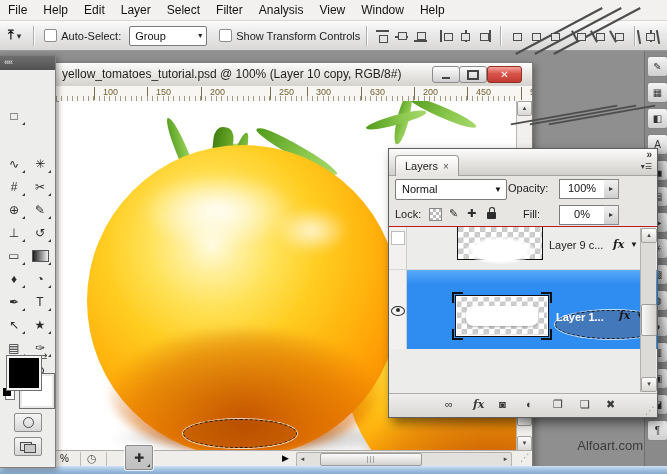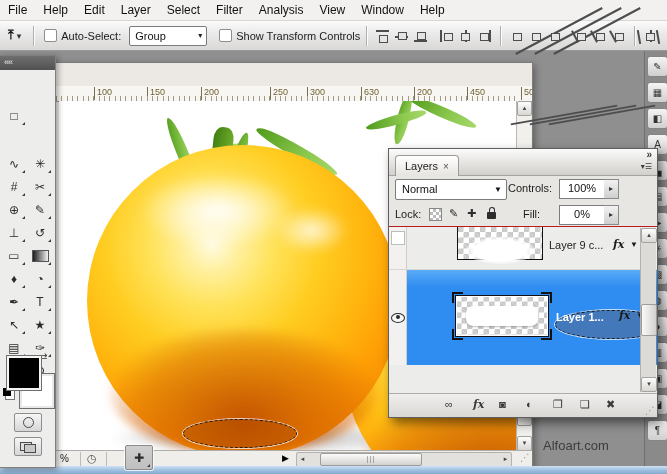--- a/index.html
+++ b/index.html
@@ -34,21 +34,21 @@
   .titlebar{position:absolute;left:0;top:0;right:0;height:23px;background:linear-gradient(#fcfcfc,#e8e7e3 50%,#d5d3cd);border-bottom:1px solid #b6b4ae;}
   .title{position:absolute;left:6px;top:4px;font-size:12px;color:#1f1f1f;white-space:nowrap;}
   .wbtn{position:absolute;top:3px;height:15px;border:1px solid #8c8c8c;border-radius:3px;background:linear-gradient(#fdfdfd,#cfcfcf);display:flex;align-items:center;justify-content:center;}
   .wbtn.minb{right:72px;width:26px}.wbtn.maxb{right:45px;width:26px}
   .wbtn.closeb{right:10px;width:33px;background:linear-gradient(#f4a29a,#d9534a 45%,#c23b32);border-color:#8e2f28;color:#fff;font-size:10px;font-weight:bold;}
   .minbar{width:8px;height:2px;background:#444;margin-top:6px;}
   .maxbox{width:8px;height:6px;border:2px solid #444;}
   .ruler{position:absolute;left:0;top:23px;right:0;height:15px;background:#f7f6f2;border-bottom:1px solid #9b9b9b;overflow:hidden;}
   .ruler::after{content:"";position:absolute;left:0;right:14px;bottom:0;height:5px;
       background:repeating-linear-gradient(90deg,#a29a84 0 1px,transparent 1px 5.33px);}
-  .rn{position:absolute;top:1px;height:13px;font-size:9px;color:#6e5f2f;padding-left:2px;border-left:1px solid #6e6least;}
+  .rn{position:absolute;top:1px;height:13px;font-size:9px;color:#6e5f2f;padding-left:8px;border-left:1px solid #6e6least;}
   .rn{border-left:1px solid #77704f;}
   .rn:nth-of-type(1){left:38px}.rn:nth-of-type(2){left:91px}.rn:nth-of-type(3){left:145px}
   .rn:nth-of-type(4){left:214px}.rn:nth-of-type(5){left:251px}.rn:nth-of-type(6){left:305px}
   .rn:nth-of-type(7){left:358px}.rn:nth-of-type(8){left:411px}.rn:nth-of-type(9){left:465px}
   .canvas{position:absolute;left:3px;top:38px;width:458px;height:350px;background:#fff;overflow:hidden;}
   
   .shadow1{position:absolute;left:55px;top:322px;width:300px;height:30px;border-radius:50%;
       background:radial-gradient(ellipse,rgba(110,110,110,.55),rgba(150,150,150,.25) 55%,transparent 75%);filter:blur(5px);}
   .shadow2{position:absolute;left:295px;top:318px;width:230px;height:42px;border-radius:50%;
       background:radial-gradient(ellipse,rgba(120,120,120,.5),transparent 72%);filter:blur(6px);}
@@ -136,21 +136,21 @@
   .lp-row2{position:absolute;left:0;top:53px;right:0;height:24px;border-bottom:4px solid #b91c1c;}
   .lockic{position:absolute;top:5px;font-size:11px;color:#2e2e2e;}
   .lock-checker{position:absolute;top:6px;width:11px;height:11px;border:1px solid #888;
       background-image:linear-gradient(45deg,#bbb 25%,transparent 25%,transparent 75%,#bbb 75%),linear-gradient(45deg,#bbb 25%,transparent 25%,transparent 75%,#bbb 75%);
       background-size:6px 6px;background-position:0 0,3px 3px;background-color:#fff;}
   .padlock{position:absolute;top:10px;width:9px;height:7px;background:#2d2d2d;border-radius:1px;}
   .padlock::before{content:"";position:absolute;left:1.5px;top:-5px;width:4px;height:5px;border:1.5px solid #2d2d2d;border-bottom:none;border-radius:4px 4px 0 0;}
   .lp-list{position:absolute;left:0;top:78px;right:0;height:166px;background:#ececeb;overflow:hidden;}
   .lrow{position:absolute;left:0;right:0;}
   .lrow.r1{top:0;height:42px;background:#ececeb;border-bottom:1px solid #d8d7d4;}
-  .lrow.r2{top:43px;height:95px;background:linear-gradient(#5aabf7,#2f8cf0 18%,#2f8cf0);}
+  .lrow.r2{top:43px;height:79px;background:linear-gradient(#5aabf7,#2f8cf0 18%,#2f8cf0);}
   .eyecell{position:absolute;left:0;top:0;bottom:0;width:17px;background:#f2f1ef;border-right:1px solid #cfcecb;}
   .eyebox{position:absolute;left:2px;top:4px;width:12px;height:12px;background:#fff;border:1px solid #bdbdbd;}
   .eye{position:absolute;left:2px;top:45%;width:12px;height:8px;border:1px solid #2c2c2c;border-radius:50%;background:#f6f6f6;}
   .eye::after{content:"";position:absolute;left:3.5px;top:1.5px;width:4px;height:4px;background:#2c2c2c;border-radius:50%;}
   .thumb{position:absolute;background-color:#fff;border:1px solid #111;
       background-image:linear-gradient(45deg,#c9c9c9 25%,transparent 25%,transparent 75%,#c9c9c9 75%),linear-gradient(45deg,#c9c9c9 25%,transparent 25%,transparent 75%,#c9c9c9 75%);
       background-size:11px 11px;background-position:0 0,5.5px 5.5px;}
   .t1{left:68px;top:-7px;width:84px;height:38px;}
   .t1 .blob{position:absolute;left:9%;top:42%;width:82%;height:70%;background:radial-gradient(ellipse,#ffffff 55%,rgba(255,255,255,0) 78%);border-radius:50%;}
   .t2{left:66px;top:25px;width:92px;height:40px;box-shadow:0 0 0 1px #fff inset;}
@@ -165,21 +165,21 @@
   .lfx{position:absolute;font-family:"DejaVu Serif","Liberation Serif",serif;font-style:italic;font-weight:bold;font-size:11px;color:#1b1b1b;}
   .lcaret{position:absolute;font-size:8px;color:#1b1b1b;}
   .lp-scroll{position:absolute;right:1px;top:79px;width:15px;height:164px;background:#dcdbd8;border-left:1px solid #b3b2ae;}
   .lp-scroll .sbtn{width:14px;}
   .lpthumb{position:absolute;left:0;top:76px;width:14px;height:30px;background:linear-gradient(90deg,#fafafa,#d2d1cd);border:1px solid #9d9c98;border-radius:2px;}
   .lp-foot{position:absolute;left:0;bottom:0;right:0;height:23px;background:linear-gradient(#efeeec,#d9d8d5);border-top:1px solid #aeada9;}
   .fic{position:absolute;top:4px;font-size:11px;color:#3a3a3a;}
   .fic.fx{font-family:"DejaVu Serif","Liberation Serif",serif;font-style:italic;font-weight:bold;}
   .lp-grip{position:absolute;right:2px;bottom:1px;font-size:10px;color:#97969;color:#979692;}
   
-  .watermark{position:absolute;left:543px;top:438px;width:100px;font-size:13px;color:#3d3d3d;z-index:15;}
+  .watermark{position:absolute;left:543px;top:438px;width:100px;text-align:right;font-size:13px;color:#3d3d3d;z-index:15;}
   .bottomstrip{position:absolute;left:0;top:466px;width:667px;height:8px;background:linear-gradient(#cfe2f5,#9dbede 55%,#86abce);z-index:20;}
 </style>
 </head>
 <body>
 
 <div id="app">
 
   <div class="menubar">
     <span class="mi">File</span>
     <span class="mi">Help</span>
@@ -261,20 +261,32 @@
         <span class="sq"></span>
       </span>
     <span class="vsep"></span>
     <span class="ic16 a-hc">
         <span class="bar"></span>
         <span class="sq"></span>
       </span>
   </div>
 
   <div class="docwin">
+    <div class="titlebar">
+      <span class="title">yellow_tomatoes_tutorial.psd @ 100% (Layer 10 copy, RGB/8#)</span>
+      <span class="wbtn minb">
+          <span class="minbar"></span>
+        </span>
+      <span class="wbtn maxb">
+          <span class="maxbox"></span>
+        </span>
+      <span class="wbtn closeb">
+          <span>✕</span>
+        </span>
+    </div>
     <div class="ruler">
       <span class="rn">100</span>
       <span class="rn">150</span>
       <span class="rn">200</span>
       <span class="rn">250</span>
       <span class="rn">300</span>
       <span class="rn">630</span>
       <span class="rn">200</span>
       <span class="rn">450</span>
       <span class="rn">500</span>
@@ -463,21 +475,21 @@
         <span class="tx">×</span>
       </span>
       <span class="lp-collapse">»</span>
       <span class="lp-menu">▾☰</span>
     </div>
     <div class="lp-row1">
       <span class="blend">
         <span class="bv">Normal</span>
         <span class="bc">▼</span>
       </span>
-      <span class="lp-lbl" style="left:119px;top:6px">Controls:</span>
+      <span class="lp-lbl" style="left:119px;top:6px">Opacity:</span>
       <span class="valbox" style="left:170px;top:3px">100%</span>
       <span class="valbtn" style="left:215px;top:3px">▸</span>
     </div>
     <div class="lp-row2">
       <span class="lp-lbl" style="left:6px;top:6px">Lock:</span>
       <span class="lock-checker" style="left:40px"></span>
       <span class="lockic" style="left:60px">✎</span>
       <span class="lockic" style="left:78px">✚</span>
       <span class="padlock" style="left:98px"></span>
       <span class="lp-lbl" style="left:134px;top:6px">Fill:</span>

